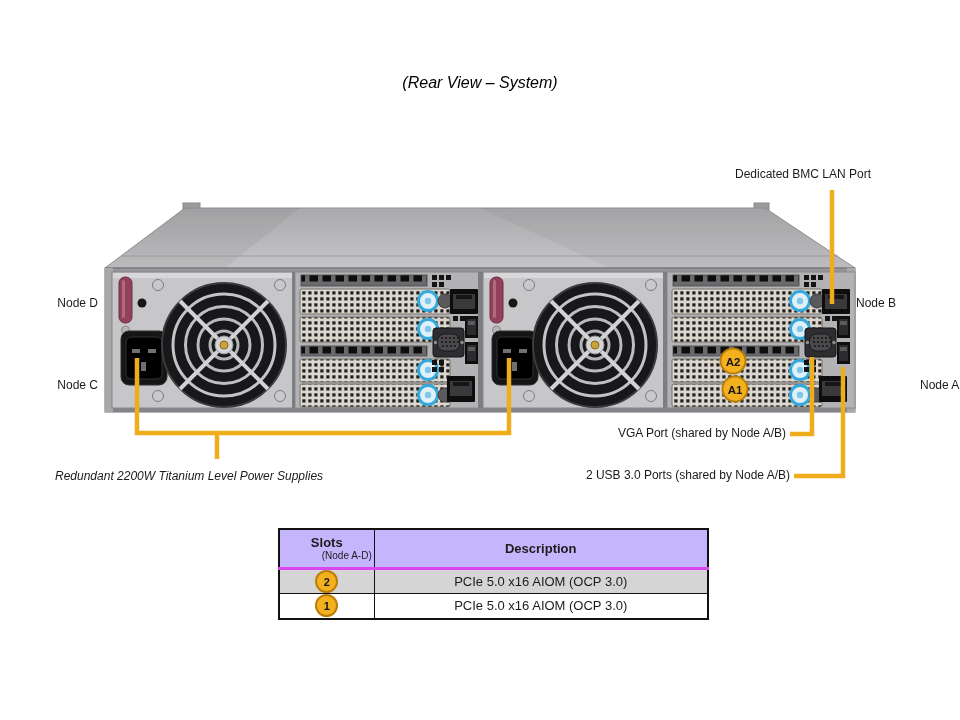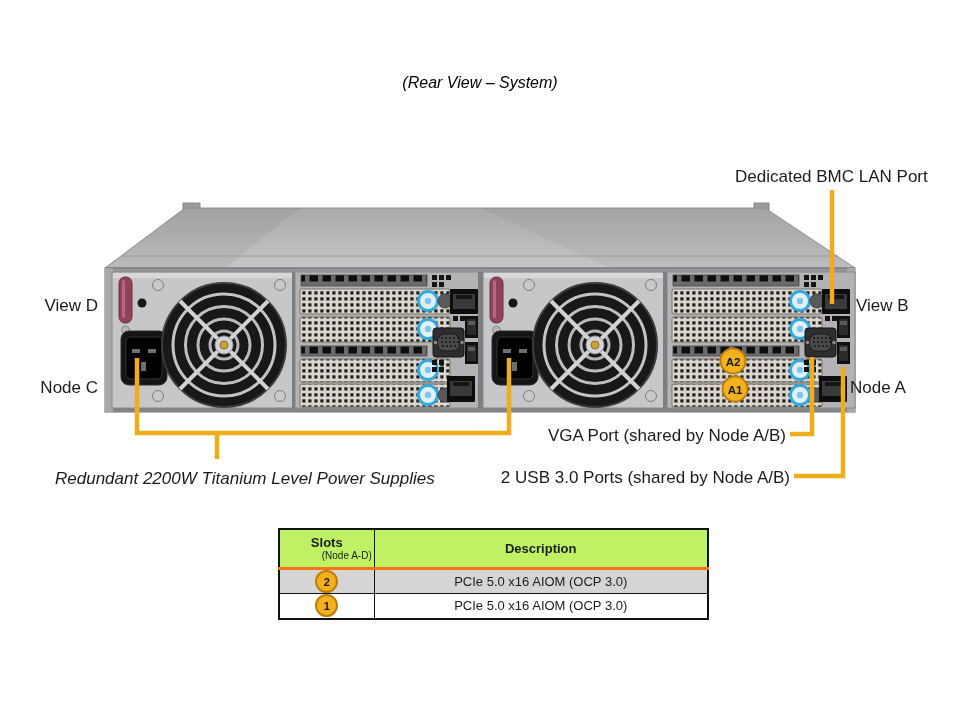--- a/index.html
+++ b/index.html
@@ -2,32 +2,32 @@
 <html><head>
 <meta charset="utf-8">
 <style>
   html,body{margin:0;padding:0;}
   body{
     width:960px;height:720px;position:relative;background:#ffffff;
     font-family:"Liberation Sans","DejaVu Sans",sans-serif;color:#1c1c1c;
     overflow:hidden;
   }
   .abs{position:absolute;white-space:nowrap;}
-  .lbl{font-size:17px;color:#1b1b1b;}
+  .lbl{font-size:12px;color:#1b1b1b;}
   #title{top:74px;left:0;right:0;text-align:center;font-style:italic;font-size:16px;color:#000000;}
   #svg-wrap{position:absolute;top:0;left:0;width:821px;height:720px;}
 
   
   #slot-table{
     position:absolute;left:278px;top:528px;width:429px;
     border-collapse:collapse;table-layout:fixed;
     border:2px solid #111;
   }
   #slot-table th,#slot-table td{border:1px solid #111;padding:0;text-align:center;vertical-align:middle;}
-  #slot-table thead th{height:37px;border-bottom:3px solid #f97316;background:#bef264;}
+  #slot-table thead th{height:37px;border-bottom:3px solid #d946ef;background:#c4b5fd;}
   #slot-table .h-main{font-size:13px;font-weight:bold;line-height:15px;}
   #slot-table .h-sub{font-size:10px;font-weight:normal;line-height:12px;margin-left:40px;}
   #slot-table tbody tr{height:25px;}
   #slot-table tbody tr.shaded{background:#d5d5d5;}
   #slot-table td.desc{font-size:13px;}
   .num-circle{
     display:inline-flex;align-items:center;justify-content:center;
     width:19px;height:19px;border-radius:50%;
     background:#f2b11d;border:2px solid #b97e0c;
     font-size:11px;font-weight:bold;color:#161616;
@@ -222,24 +222,24 @@
     <path d="M832,190 L832,304"></path>
     <path d="M137,358 L137,433 L509,433 L509,358 M217,435 L217,459"></path>
     <path d="M812,357 L812,434 L790,434"></path>
     <path d="M843,367 L843,476 L794,476"></path>
   </g>
 </svg>
 </div>
 
 <div id="title" class="abs">(Rear View – System)</div>
 <div class="abs lbl" style="left:735px;top:167px;">Dedicated BMC LAN Port</div>
-<div class="abs lbl" style="right:862px;top:296px;">View D</div>
+<div class="abs lbl" style="right:862px;top:296px;">Node D</div>
 <div class="abs lbl" style="right:862px;top:378px;">Node C</div>
-<div class="abs lbl" style="left:856px;top:296px;">View B</div>
-<div class="abs lbl" style="left:822px;top:378px;padding-left:28px;">Node A</div>
+<div class="abs lbl" style="left:856px;top:296px;">Node B</div>
+<div class="abs lbl" style="left:892px;top:378px;padding-left:28px;">Node A</div>
 <div class="abs lbl" style="right:174px;top:426px;">VGA Port (shared by Node A/B)</div>
 <div class="abs lbl" style="right:170px;top:468px;">2 USB 3.0 Ports (shared by Node A/B)</div>
 <div class="abs lbl" style="left:55px;top:469px;font-style:italic;">Redundant 2200W Titanium Level Power Supplies</div>
 
 <table id="slot-table">
   <colgroup>
       <col style="width:95px">
       <col style="width:334px">
     </colgroup>
   <thead>

